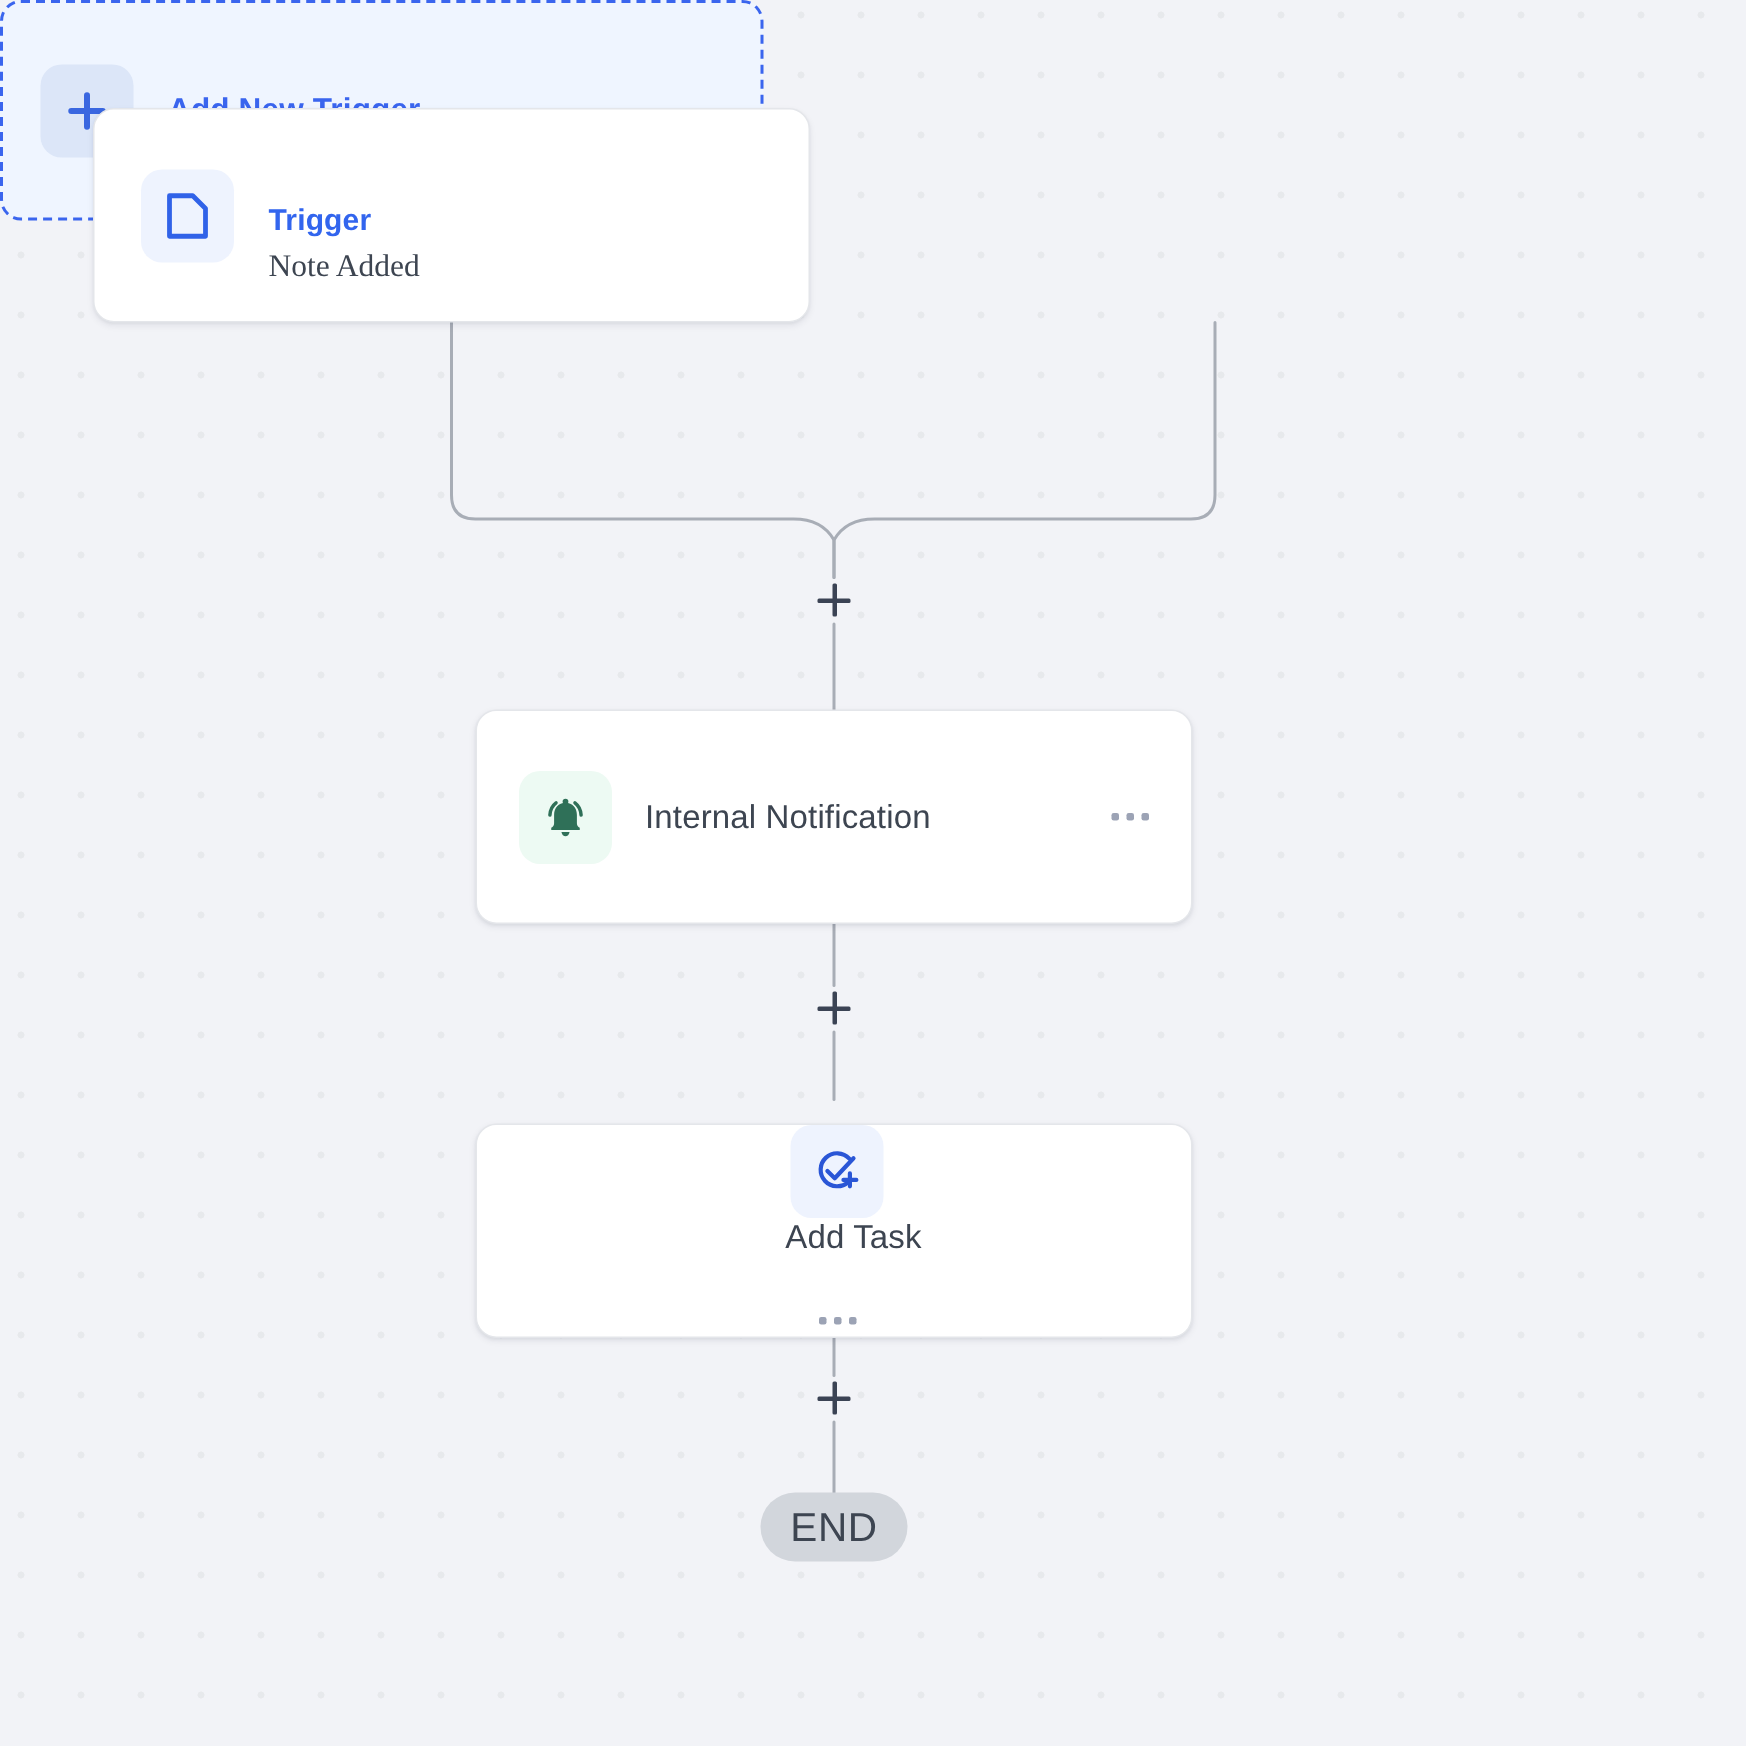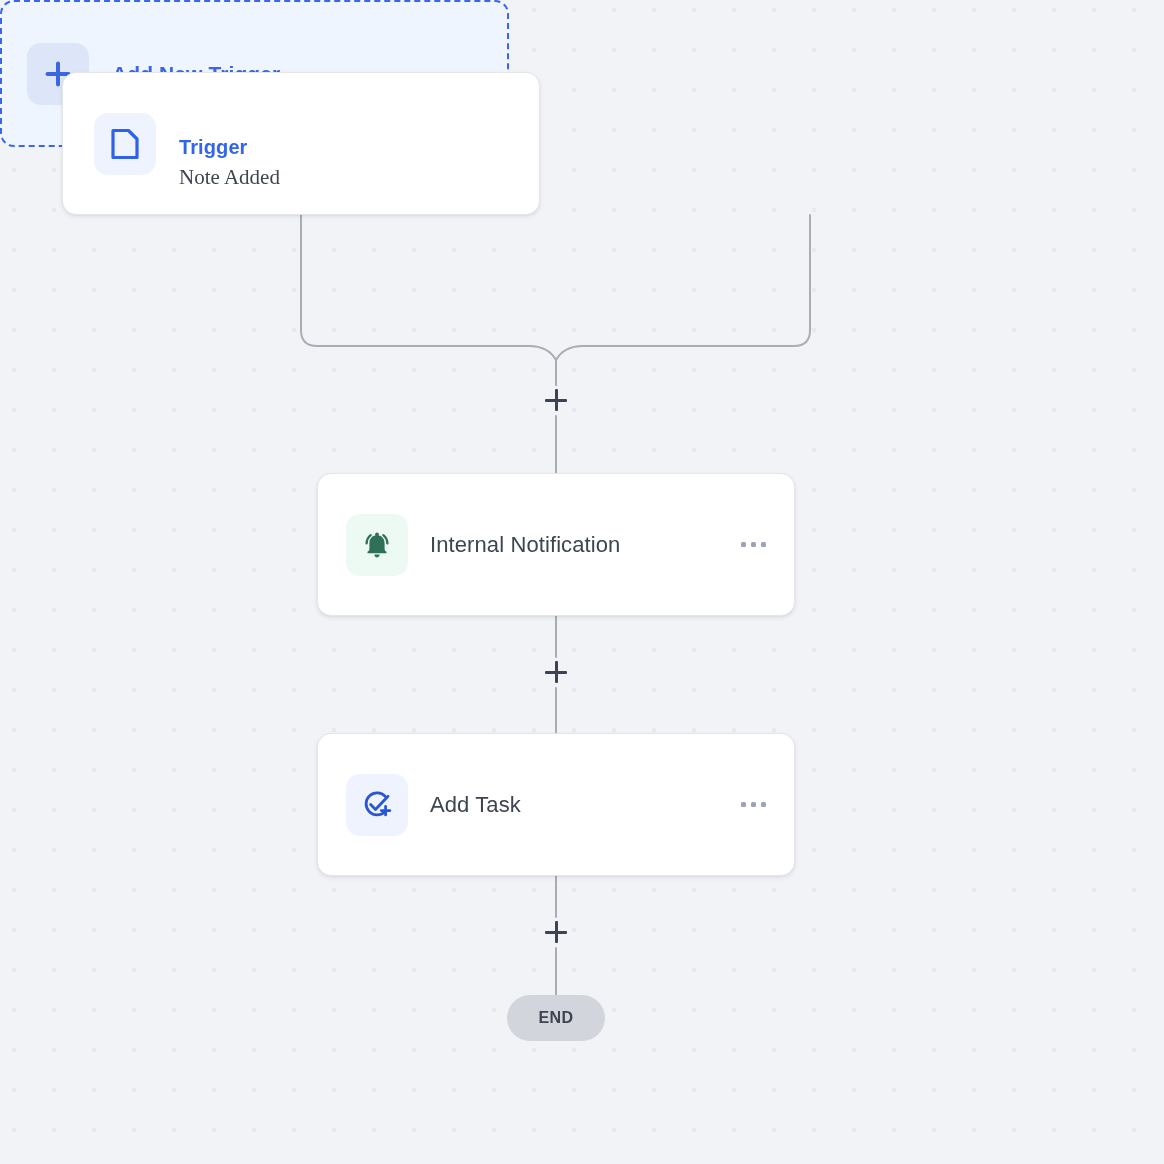--- a/index.html
+++ b/index.html
@@ -115,21 +115,21 @@
 
   
   .action-node {
     left: 317px;
     width: 478px;
     height: 143px;
     padding-left: 28px;
     padding-right: 24px;
   }
   #node-notification { top: 473px; }
-  #node-add-task { top: 733px; }
+  #node-add-task { top: 749px; flex-direction: column; }
 
   .action-label {
     margin-left: 22px;
     flex: 1 1 auto;
     font-size: 22px;
     color: #3d4551;
     letter-spacing: 0.1px;
   }
 
   
@@ -186,24 +186,23 @@
     position: absolute;
     left: 507px;
     top: 995px;
     width: 98px;
     height: 46px;
     border-radius: 23px;
     background: #d2d6dc;
     display: flex;
     align-items: center;
     justify-content: center;
-    font-size: 16px;
+    font-size: 27px;
     color: #3d4551;
     letter-spacing: 0.4px;
-    font-weight: bold;
   }
 </style>
 </head>
 <body>
 
 <div id="canvas">
 
   <svg id="edges" width="1164" height="1164" viewBox="0 0 1164 1164" fill="none">
 
     <path d="M301 215 L301 330 Q301 346 317 346 L529 346 Q548 346 556 360 L556 385" stroke="#a8adb6" stroke-width="2" fill="none" stroke-linecap="round"></path>

